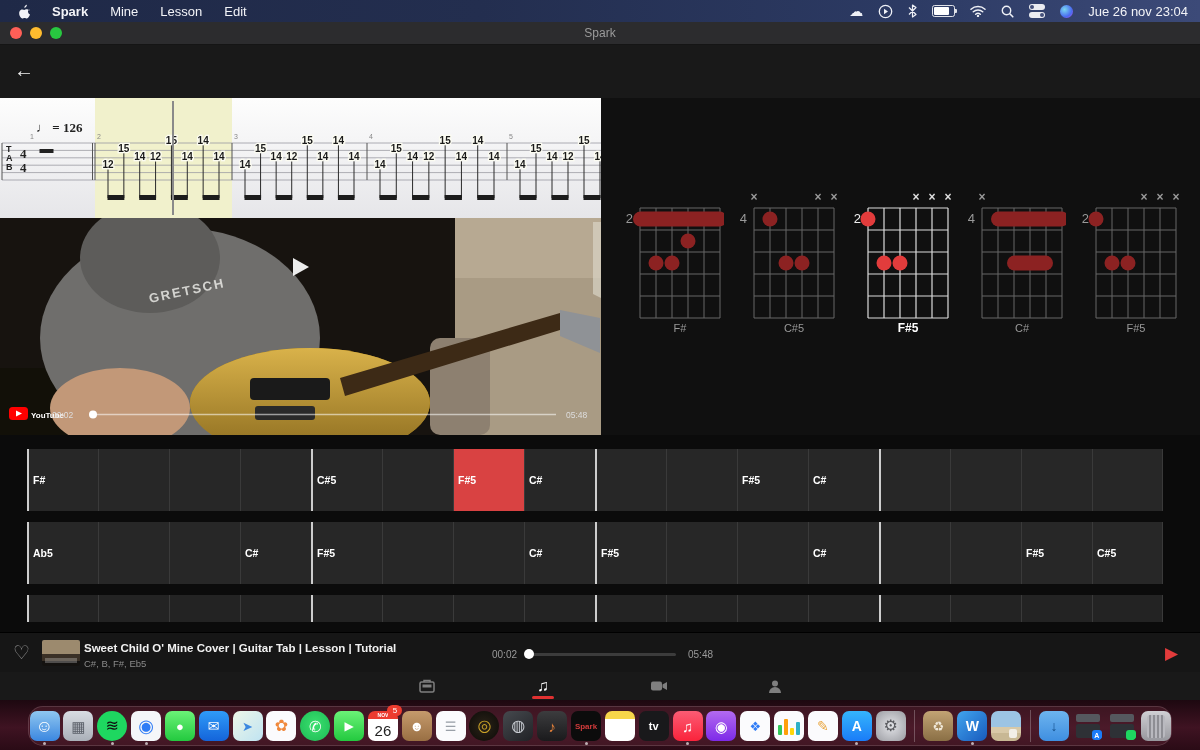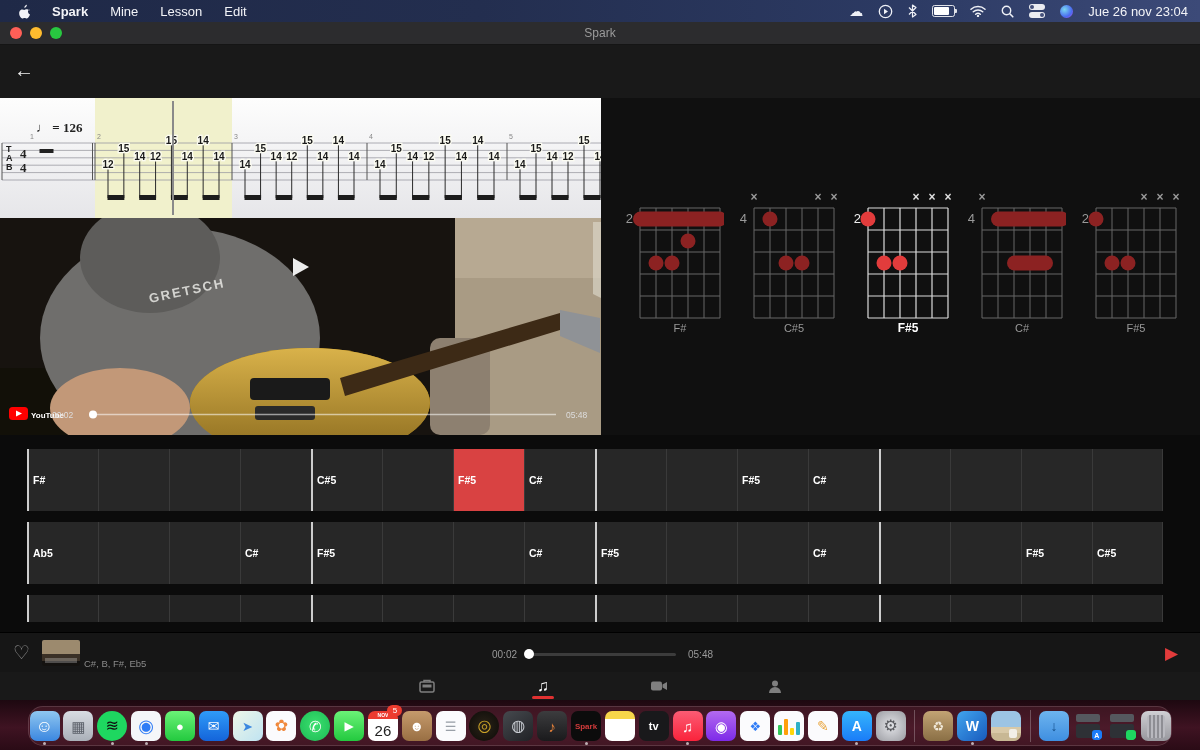--- a/index.html
+++ b/index.html
@@ -523,20 +523,21 @@
       <div class="tl-cell group-start"></div>
       <div class="tl-cell"></div>
       <div class="tl-cell"></div>
       <div class="tl-cell"></div>
     </div>
 </div>
 
 <div id="bottombar">
   <span id="heart-icon">♡</span>
   <div id="thumb"></div>
+  <div id="song-title">Sweet Child O' Mine Cover | Guitar Tab | Lesson | Tutorial</div>
   <div id="song-sub">C#, B, F#, Eb5</div>
   <span id="p-cur">00:02</span>
   <div id="p-track"></div>
   <div id="p-knob"></div>
   <span id="p-dur">05:48</span>
   <span id="play-btn">▶</span>
 </div>
 
 <div id="navbar">
     <div class="nav-tab" style="left: 407px;">

